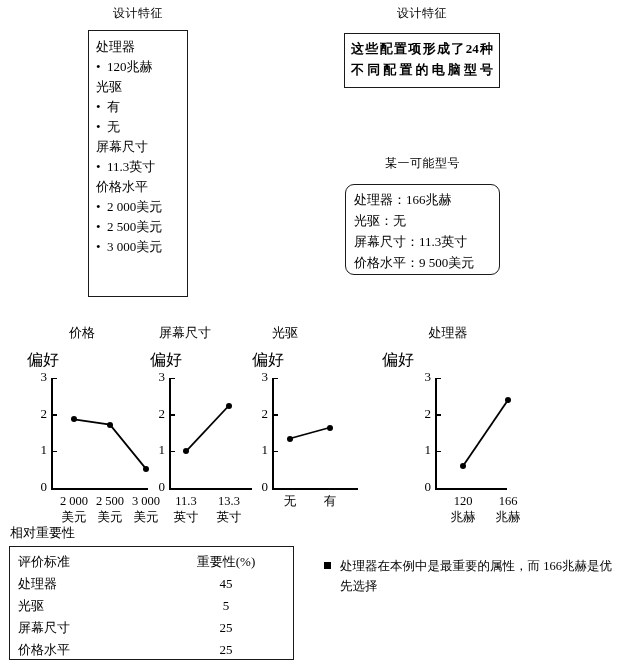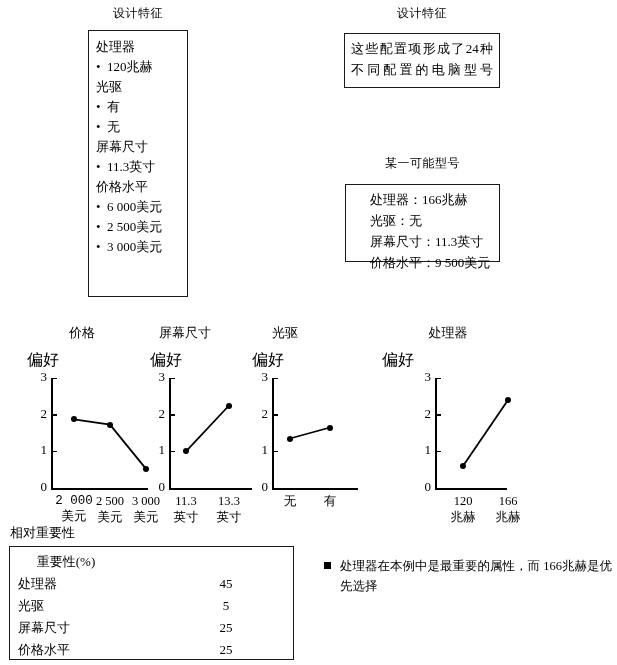--- a/index.html
+++ b/index.html
@@ -27,24 +27,24 @@
   }
 
   
   #features-box { left: 88px; top: 30px; width: 100px; height: 267px; padding: 6px 0 0 7px; }
   .feat-head { font-size: 13px; line-height: 20px; }
   .feat-item { font-size: 13px; line-height: 20px; white-space: nowrap; }
   .feat-item .bul { display: inline-block; width: 11px; }
 
   
   #alt-box { left: 344px; top: 33px; width: 156px; height: 55px; padding: 4px 6px; }
-  #alt-text { font-size: 13px; line-height: 21px; text-align: justify; text-align-last: justify; }
-
-  
-  #model-box { left: 345px; top: 184px; width: 155px; height: 78px; padding: 4px 0 0 24px; }
+  #alt-text { font-size: 13px; line-height: 21px; text-align: justify; text-align-last: justify; font-weight: bold; }
+
+  
+  #model-box { left: 345px; top: 184px; width: 155px; height: 91px; padding: 4px 0 0 8px; border-radius: 9px; }
   .model-line { font-size: 13px; line-height: 21px; white-space: nowrap; }
 
   
   .chart { position: absolute; }
   .ctitle { position: absolute; font-size: 13px; white-space: nowrap; text-align: center; }
   .caxlabel { position: absolute; font-size: 16px; white-space: nowrap; }
   .axisline { position: absolute; background: #000; }
   .tick { position: absolute; background: #000; width: 5px; height: 1.5px; }
   .ticklab { position: absolute; font-size: 13px; text-align: right; width: 14px; }
   .dot { position: absolute; width: 6px; height: 6px; border-radius: 50%; background: #000; }
@@ -78,21 +78,21 @@
     <div class="feat-item"><span class="bul">•</span><span>120兆赫</span></div>
 
     <div class="feat-head">光驱</div>
     <div class="feat-item"><span class="bul">•</span><span>有</span></div>
     <div class="feat-item"><span class="bul">•</span><span>无</span></div>
 
     <div class="feat-head">屏幕尺寸</div>
     <div class="feat-item"><span class="bul">•</span><span>11.3英寸</span></div>
 
     <div class="feat-head">价格水平</div>
-    <div class="feat-item"><span class="bul">•</span><span>6 000美元</span></div>
+    <div class="feat-item"><span class="bul">•</span><span>2 000美元</span></div>
     <div class="feat-item"><span class="bul">•</span><span>2 500美元</span></div>
     <div class="feat-item"><span class="bul">•</span><span>3 000美元</span></div>
   </div>
 
   <div class="box" id="alt-box">
     <div id="alt-text">这些配置项形成了24种不同配置的电脑型号</div>
   </div>
 
   <div class="box" id="model-box">
     <div class="model-line">处理器：166兆赫</div>
@@ -114,21 +114,21 @@
         <div class="tick" style="left: 52px; top: 414.167px;"></div>
         <div class="ticklab" style="left: 33px; top: 405.667px;">2</div>
         <div class="tick" style="left: 52px; top: 377.5px;"></div>
         <div class="ticklab" style="left: 33px; top: 369px;">3</div>
         <svg class="seg" width="617" height="665" style="left: 0px; top: 0px;">
           <polyline points="74,419.43333333333334 110,424.56666666666666 146,468.93333333333334" fill="none" stroke="#000" stroke-width="1.8"></polyline>
         </svg>
         <div class="dot" title="1.87" style="left: 71px; top: 416.433px;"></div>
         <div class="dot" title="1.73" style="left: 107px; top: 421.567px;"></div>
         <div class="dot" title="0.52" style="left: 143px; top: 465.933px;"></div>
-        <div class="xlab" style="left: 44px; top: 493px; width: 60px; font-family: Liberation Mono, monospace;">2 000<br>美元</div>
+        <div class="xlab" style="left: 44px; top: 493px; width: 60px;">2 000<br>美元</div>
         <div class="xlab" style="left: 80px; top: 493px; width: 60px;">2 500<br>美元</div>
         <div class="xlab" style="left: 116px; top: 493px; width: 60px;">3 000<br>美元</div>
       </div>
       <div class="chart" style="left: 0px; top: 0px; width: 617px; height: 665px;">
         <div class="ctitle" style="left: 135px; top: 324px; width: 100px;">屏幕尺寸</div>
         <div class="caxlabel" style="left: 150px; top: 350px;">偏好</div>
         <div class="axisline" style="left: 169px; top: 378px; width: 1.5px; height: 112px;"></div>
         <div class="axisline" style="left: 169px; top: 488px; width: 83px; height: 1.5px;"></div>
         <div class="tick" style="left: 170px; top: 487.5px;"></div>
         <div class="ticklab" style="left: 151px; top: 479px;">0</div>
@@ -186,20 +186,21 @@
         <div class="dot" title="0.6" style="left: 460px; top: 463px;"></div>
         <div class="dot" title="2.4" style="left: 505px; top: 397px;"></div>
         <div class="xlab" style="left: 433px; top: 493px; width: 60px;">120<br>兆赫</div>
         <div class="xlab" style="left: 478px; top: 493px; width: 60px;">166<br>兆赫</div>
       </div>
     </div>
 
   <div id="imp-title">相对重要性</div>
   <div class="box" id="imp-box">
     <div class="imp-row">
+      <div class="imp-crit">评价标准</div>
       <div class="imp-val">重要性(%)</div>
     </div>
     <div class="imp-row">
       <div class="imp-crit">处理器</div>
       <div class="imp-val">45</div>
     </div>
     <div class="imp-row">
       <div class="imp-crit">光驱</div>
       <div class="imp-val">5</div>
     </div>

